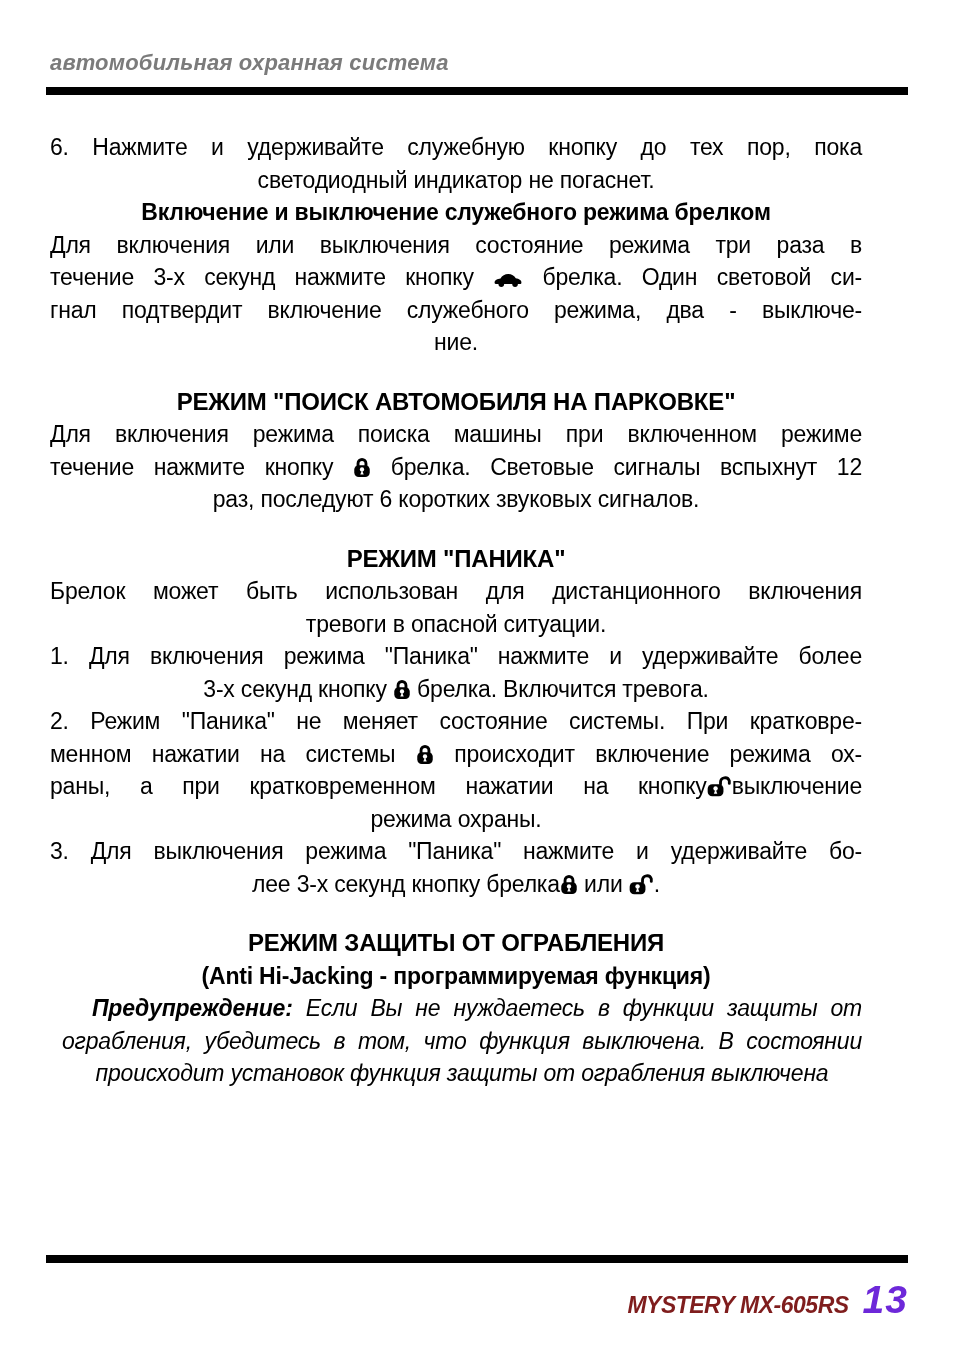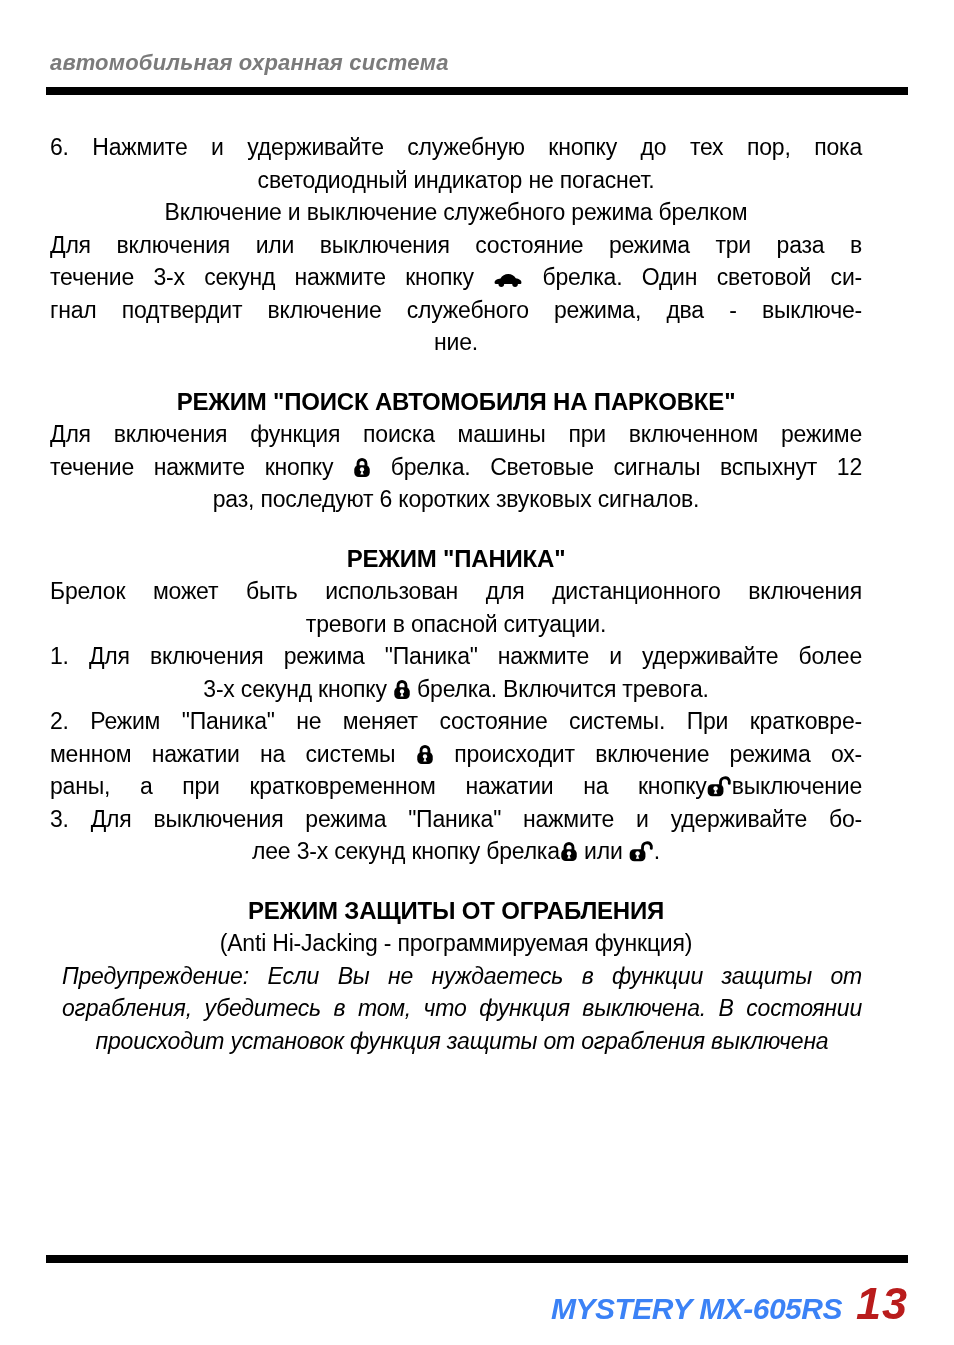--- a/index.html
+++ b/index.html
@@ -26,33 +26,33 @@
   .content{
     margin:36px 92px 0 50px;
     font-size:23px;
     line-height:32.5px;
     letter-spacing:-.2px;
   }
   .block{margin:0;}
   .line{text-align:center;white-space:normal;}
   .line.justify{text-align:justify;text-align-last:justify;}
   .section-heading{font-weight:700;margin-top:27px;font-size:24px;}
-  .bold-heading{font-weight:400;}
+  .bold-heading{font-weight:700;}
   .warning{font-style:italic;padding-left:12px;}
-  .warning .b{font-weight:400;}
+  .warning .b{font-weight:700;margin-left:30px;}
   .icon{display:inline-block;vertical-align:-3px;line-height:0;}
   .icon svg{display:inline-block;}
   .footer{position:absolute;left:46px;right:46px;top:1255px;}
   .footer-line{
     margin-top:15px;
     display:flex;justify-content:flex-end;align-items:baseline;gap:14px;
     font-style:italic;font-weight:700;
   }
-  .model{font-size:30px;letter-spacing:-.5px;color:#3b82f6;}
-  .pagenum{font-size:45px;color:#b91c1c;letter-spacing:1px;}
+  .model{font-size:23px;letter-spacing:-.5px;color:#7f1d1d;}
+  .pagenum{font-size:39px;color:#6d28d9;letter-spacing:1px;}
 </style>
 </head>
 <body>
 
 <div class="page">
   <div class="header">
     <div class="header-title">автомобильная охранная система</div>
     <div class="rule"></div>
   </div>
 
@@ -71,21 +71,21 @@
               <circle cx="9.4" cy="13.9" r="3.1"></circle>
               <circle cx="25" cy="13.9" r="3.1"></circle>
             </svg></span><span> брелка. Один световой си-</span></div>
         <div class="line justify"><span>гнал подтвердит включение служебного режима, два - выключе-</span></div>
         <div class="line"><span>ние.</span></div>
       </div>
       <div class="block section-heading">
         <div class="line"><span>РЕЖИМ "ПОИСК АВТОМОБИЛЯ НА ПАРКОВКЕ"</span></div>
       </div>
       <div class="block paragraph">
-        <div class="line justify"><span>Для включения функция поиска машины при включенном режиме</span></div>
+        <div class="line justify"><span>Для включения режима поиска машины при включенном режиме</span></div>
         <div class="line justify"><span>течение нажмите кнопку </span><span class="icon"><svg width="18" height="22" viewBox="0 0 20 24" fill="#000">
               <path d="M5.6 11.2 V8 A4.4 4.4 0 0 1 14.4 8 V11.2" fill="none" stroke="#000" stroke-width="3.2"></path>
               <rect x="1.4" y="10" width="17.2" height="13.2" rx="5"></rect>
               <circle cx="10" cy="14.8" r="2.4" fill="#fff"></circle>
               <path d="M8.1 20.4 L10 15.6 L11.9 20.4 Z" fill="#fff"></path>
             </svg></span><span> брелка. Световые сигналы вспыхнут 12</span></div>
         <div class="line"><span>раз, последуют 6 коротких звуковых сигналов.</span></div>
       </div>
       <div class="block section-heading">
         <div class="line"><span>РЕЖИМ "ПАНИКА"</span></div>
@@ -106,20 +106,21 @@
               <rect x="1.4" y="10" width="17.2" height="13.2" rx="5"></rect>
               <circle cx="10" cy="14.8" r="2.4" fill="#fff"></circle>
               <path d="M8.1 20.4 L10 15.6 L11.9 20.4 Z" fill="#fff"></path>
             </svg></span><span> происходит включение режима ох-</span></div>
         <div class="line justify"><span>раны, а при кратковременном нажатии на кнопку</span><span class="icon"><svg width="25" height="22" viewBox="0 0 27 24" fill="#000">
               <rect x="0.6" y="10" width="17.2" height="13.2" rx="5"></rect>
               <circle cx="9.2" cy="14.8" r="2.4" fill="#fff"></circle>
               <path d="M7.3 20.4 L9.2 15.6 L11.1 20.4 Z" fill="#fff"></path>
               <path d="M14.6 10 V8 A4.9 4.9 0 0 1 24.2 6.5 V9.2" fill="none" stroke="#000" stroke-width="3.1" stroke-linecap="round"></path>
             </svg></span><span>выключение</span></div>
+        <div class="line"><span>режима охраны.</span></div>
         <div class="line justify"><span>3. Для выключения режима "Паника" нажмите и удерживайте бо-</span></div>
         <div class="line"><span>лее 3-х секунд кнопку брелка</span><span class="icon"><svg width="18" height="22" viewBox="0 0 20 24" fill="#000">
               <path d="M5.6 11.2 V8 A4.4 4.4 0 0 1 14.4 8 V11.2" fill="none" stroke="#000" stroke-width="3.2"></path>
               <rect x="1.4" y="10" width="17.2" height="13.2" rx="5"></rect>
               <circle cx="10" cy="14.8" r="2.4" fill="#fff"></circle>
               <path d="M8.1 20.4 L10 15.6 L11.9 20.4 Z" fill="#fff"></path>
             </svg></span><span> или </span><span class="icon"><svg width="25" height="22" viewBox="0 0 27 24" fill="#000">
               <rect x="0.6" y="10" width="17.2" height="13.2" rx="5"></rect>
               <circle cx="9.2" cy="14.8" r="2.4" fill="#fff"></circle>
               <path d="M7.3 20.4 L9.2 15.6 L11.1 20.4 Z" fill="#fff"></path>

